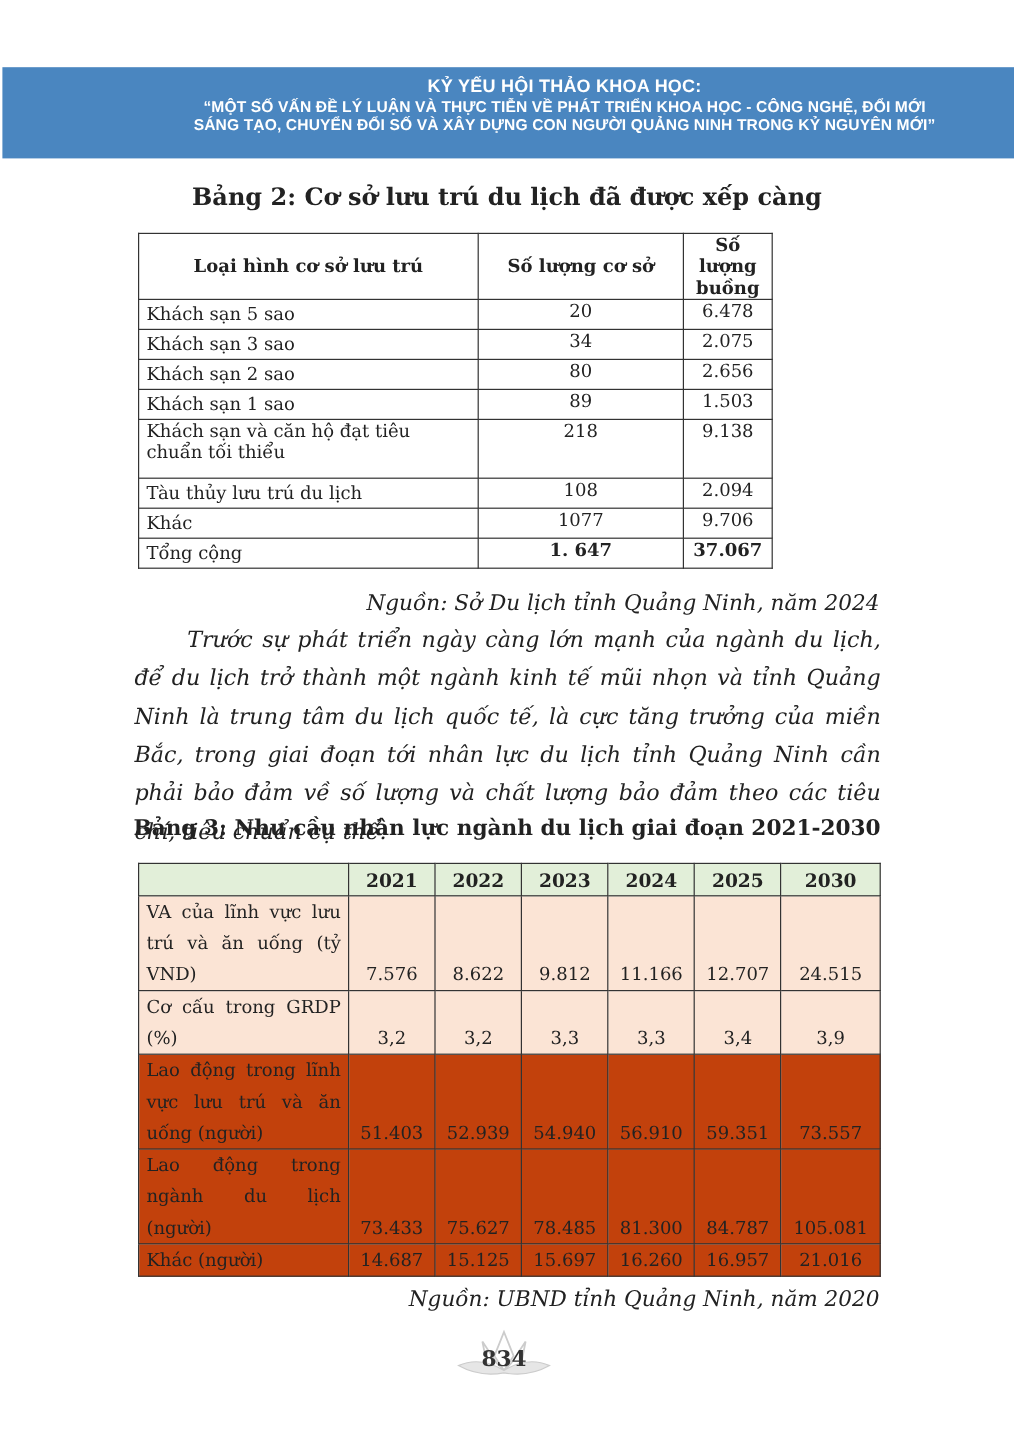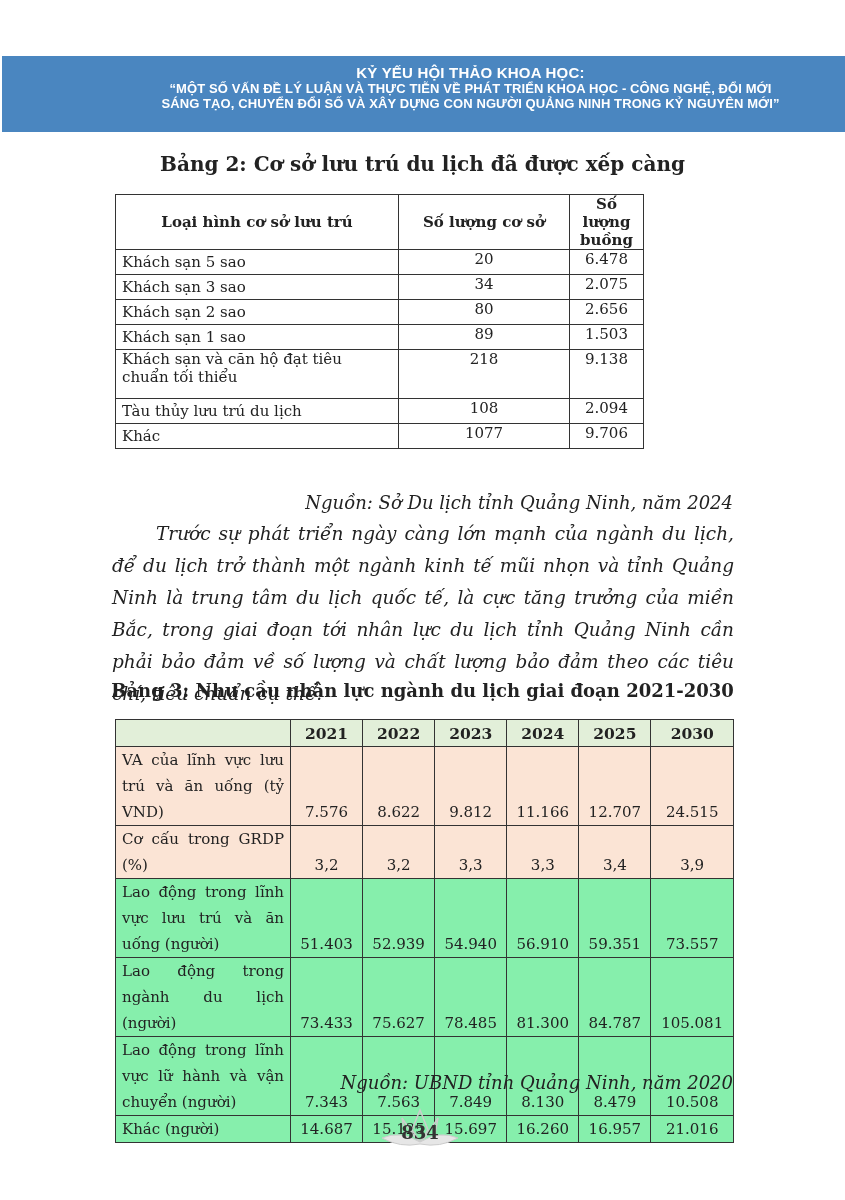--- a/index.html
+++ b/index.html
@@ -17,21 +17,21 @@
   #t2 tr.tall td { height:48px; vertical-align:top; }
   .bold { font-weight:bold; }
   .source { position:absolute; right:112px; font-style:italic; font-size:18px; }
   .para { position:absolute; left:112px; width:622px; font-size:18.5px; line-height:32px; text-align:justify; }
   .para p { margin:0; text-indent:44px; }
   #t3 { left:115px; top:719px; width:619px; }
   #t3 th { background:#e2efd9; height:26px; font-weight:bold; font-size:15.5px; text-align:center; }
   #t3 td { vertical-align:bottom; line-height:26px; }
   #t3 td.n { text-align:center; }
   #t3 tr.pink td { background:#fbe4d5;margin-top:40px; }
-  #t3 tr.blue td { background:#86efac;margin-top:40px; }
+  #t3 tr.blue td { background:#c2410c;margin-top:40px; }
   #t3 td.lbl { text-align:justify; width:162px; }
   .pagenum { position:absolute; left:380px; top:1108px; width:80px; height:40px; }
   .pagenum span { position:absolute; left:0; width:80px; top:14px; text-align:center; font-weight:bold; font-size:18px; color:#333; }
 </style>
 </head>
 <body>
 
 <div class="banner">
   <div class="l1">KỶ YẾU HỘI THẢO KHOA HỌC:</div>
   <div class="l2">“MỘT SỐ VẤN ĐỀ LÝ LUẬN VÀ THỰC TIỄN VỀ PHÁT TRIỂN KHOA HỌC - CÔNG NGHỆ, ĐỔI MỚI</div>
@@ -76,20 +76,25 @@
       </tr>
       <tr>
         <td>Tàu thủy lưu trú du lịch</td>
         <td class="c">108</td>
         <td class="c">2.094</td>
       </tr>
       <tr>
         <td>Khác</td>
         <td class="c">1077</td>
         <td class="c">9.706</td>
+      </tr>
+      <tr>
+        <td>Tổng cộng</td>
+        <td class="c bold">1. 647</td>
+        <td class="c bold">37.067</td>
       </tr>
     </tbody>
 </table>
 
 <div class="source" style="top:492px;">Nguồn: Sở Du lịch tỉnh Quảng Ninh, năm 2024</div>
 
 <div class="para" style="top:518px;font-style:italic;">
   <p>Trước sự phát triển ngày càng lớn mạnh của ngành du lịch, để du lịch trở thành một ngành kinh tế mũi nhọn và tỉnh Quảng Ninh là trung tâm du lịch quốc tế, là cực tăng trưởng của miền Bắc, trong giai đoạn tới nhân lực du lịch tỉnh Quảng Ninh cần phải bảo đảm về số lượng và chất lượng bảo đảm theo các tiêu chí, tiêu chuẩn cụ thể.</p>
 </div>
 
@@ -138,29 +143,20 @@
       <tr class="blue">
         <td class="lbl">Lao động trong ngành du lịch (người)</td>
         <td class="n">73.433</td>
         <td class="n">75.627</td>
         <td class="n">78.485</td>
         <td class="n">81.300</td>
         <td class="n">84.787</td>
         <td class="n">105.081</td>
       </tr>
       <tr class="blue">
-        <td class="lbl">Lao động trong lĩnh vực lữ hành và vận chuyển (người)</td>
-        <td class="n">7.343</td>
-        <td class="n">7.563</td>
-        <td class="n">7.849</td>
-        <td class="n">8.130</td>
-        <td class="n">8.479</td>
-        <td class="n">10.508</td>
-      </tr>
-      <tr class="blue">
         <td class="lbl">Khác (người)</td>
         <td class="n">14.687</td>
         <td class="n">15.125</td>
         <td class="n">15.697</td>
         <td class="n">16.260</td>
         <td class="n">16.957</td>
         <td class="n">21.016</td>
       </tr>
     </tbody>
 </table>

